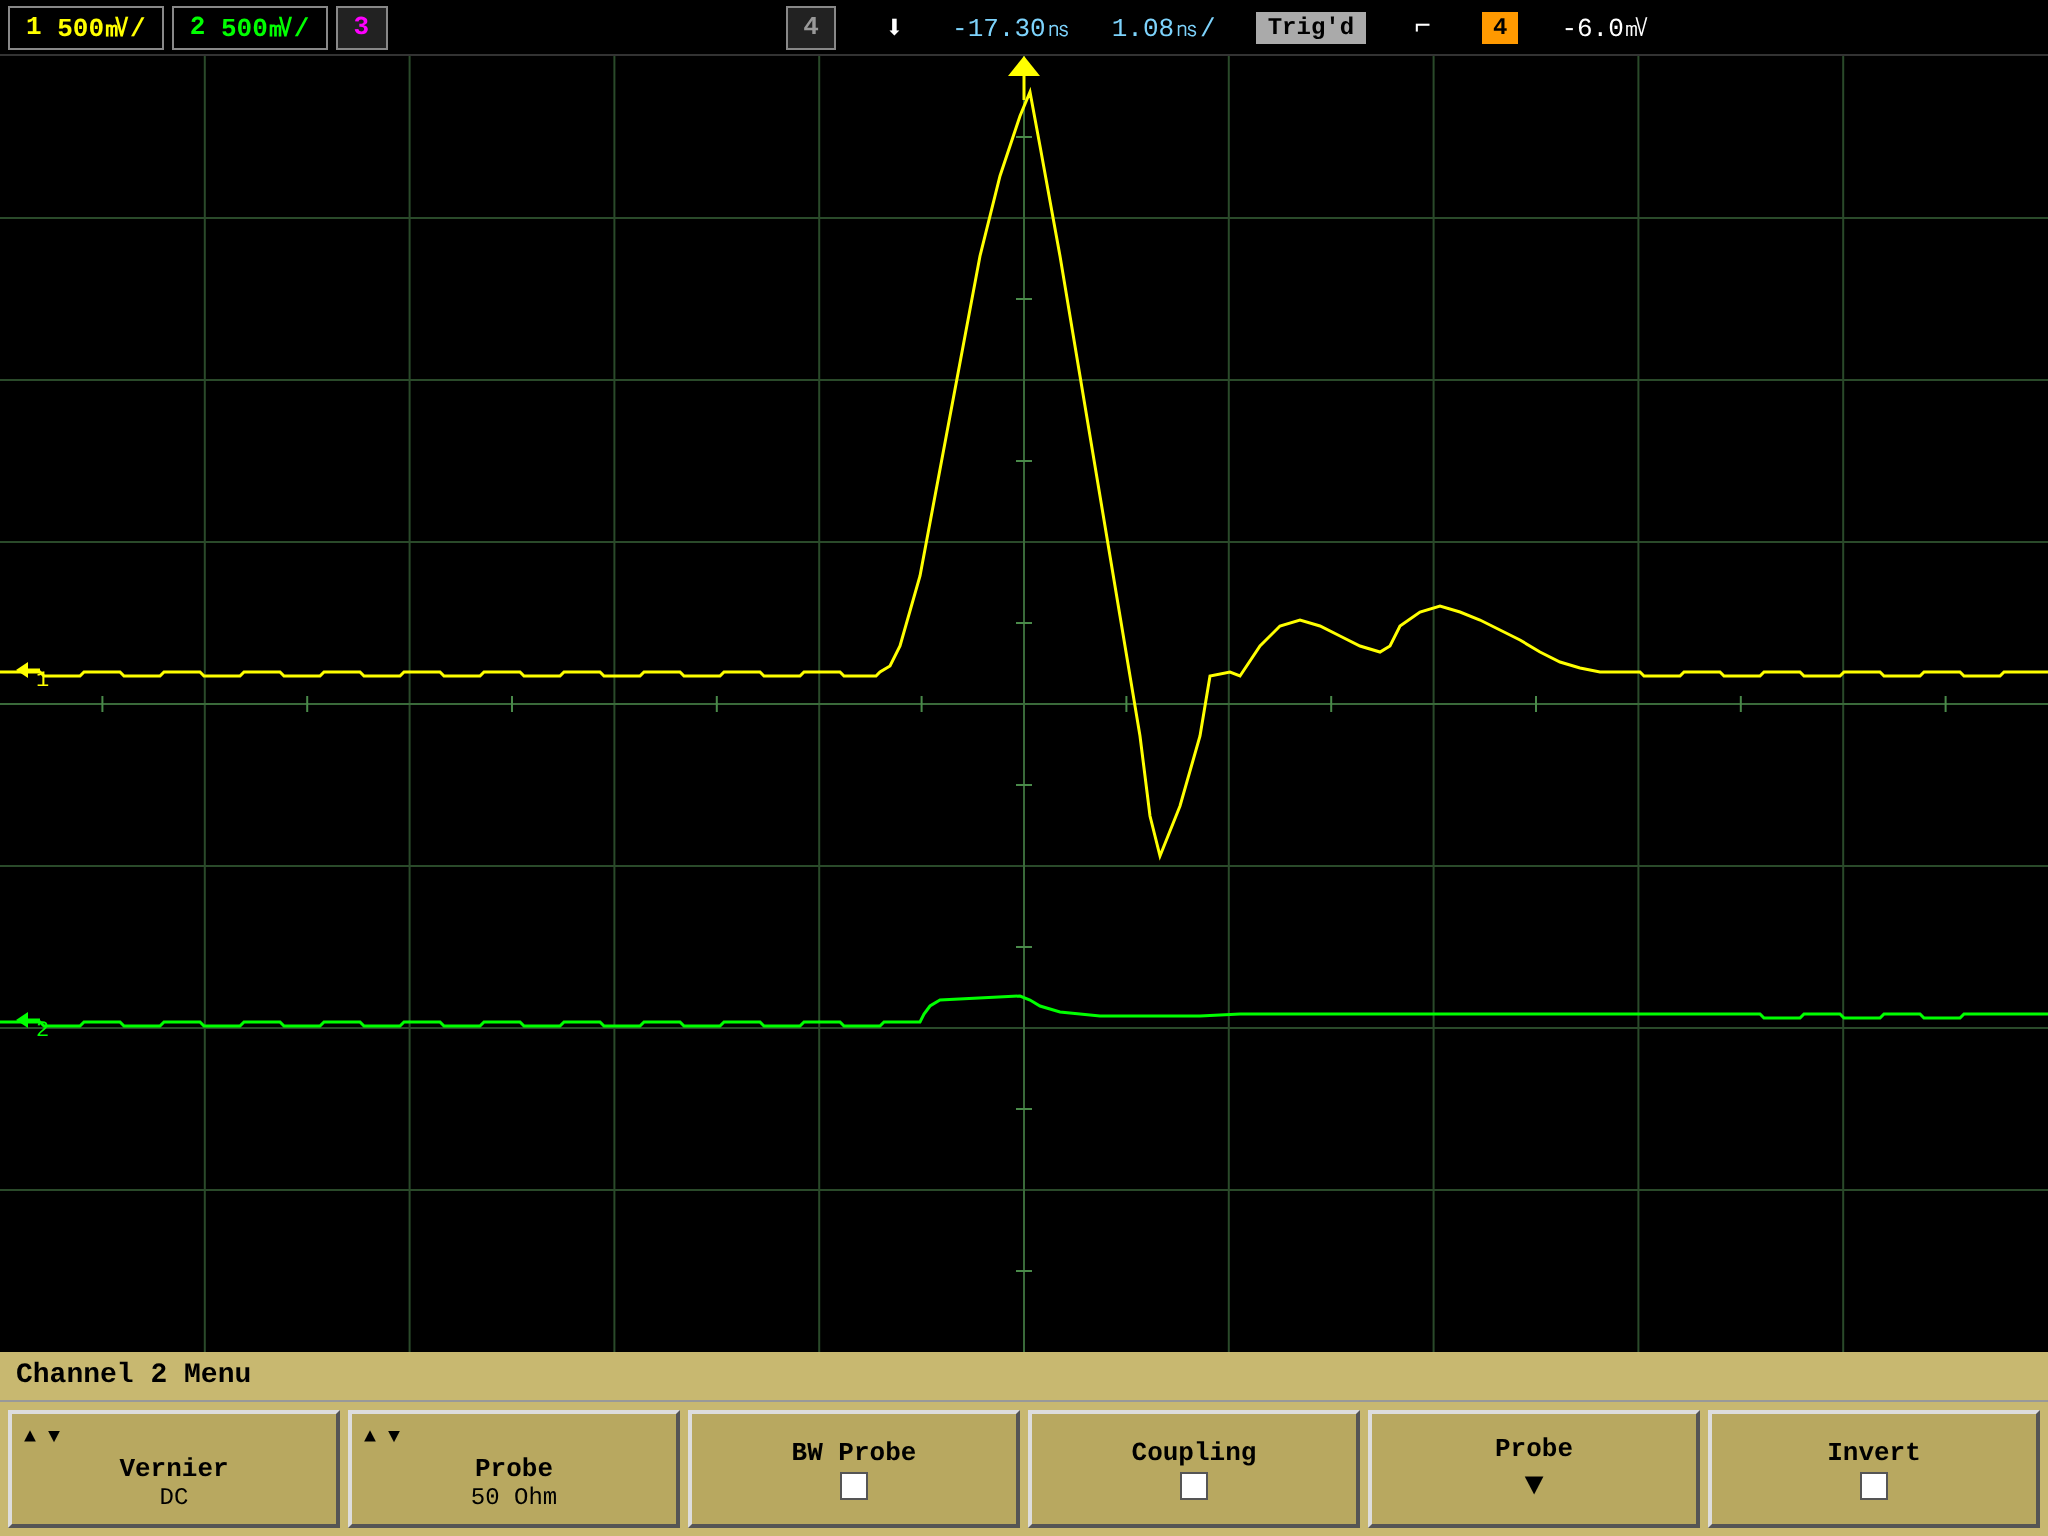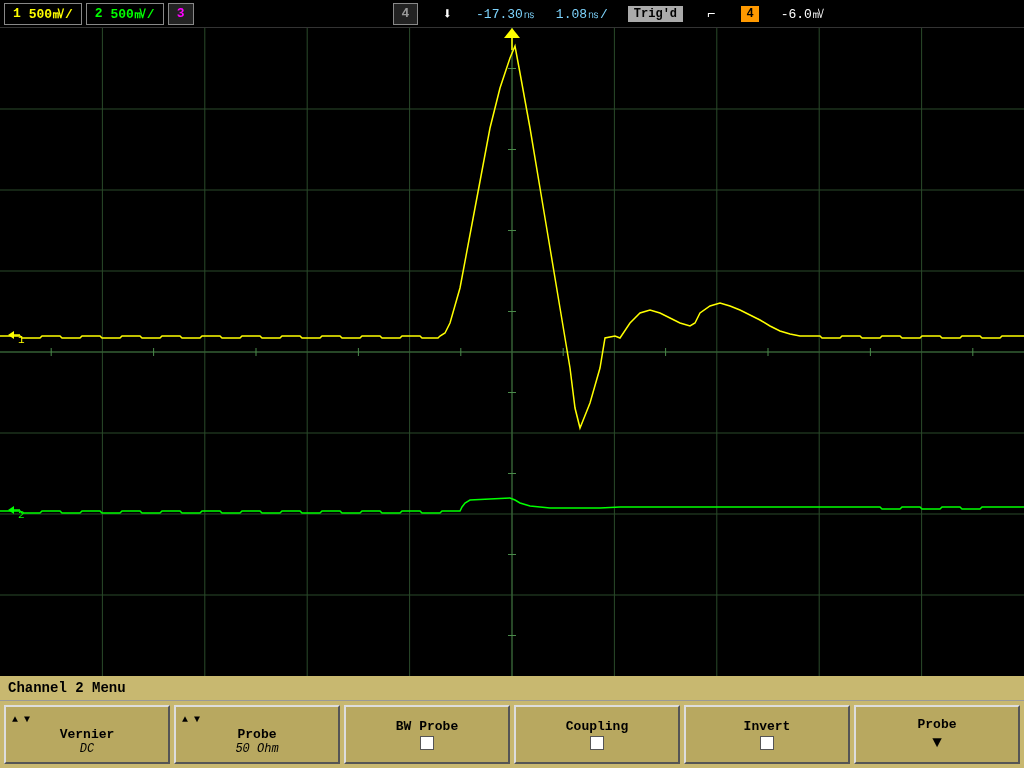--- a/index.html
+++ b/index.html
@@ -148,21 +148,20 @@
       margin-bottom: 2px;
     }
 
     .menu-btn .btn-label {
       font-weight: bold;
       font-size: 13px;
     }
 
     .menu-btn .btn-value {
       font-size: 12px;
-      font-style: italic;
     }
 
     .menu-btn .btn-checkbox {
       width: 14px;
       height: 14px;
       border: 1px solid #555;
       background: #fff;
       margin-top: 2px;
     }
 
@@ -381,22 +380,22 @@
       <span class="btn-label">BW Probe</span>
       <div class="btn-checkbox"></div>
     </button>
 
     <button class="menu-btn">
       <span class="btn-label">Coupling</span>
       <div class="btn-checkbox"></div>
     </button>
 
     <button class="menu-btn">
+      <span class="btn-label">Probe</span>
+      <span class="btn-down-arrow">▼</span>
+    </button>
+
+    <button class="menu-btn">
       <span class="btn-label">Invert</span>
       <div class="btn-checkbox"></div>
     </button>
-
-    <button class="menu-btn">
-      <span class="btn-label">Probe</span>
-      <span class="btn-down-arrow">▼</span>
-    </button>
   </div>
 </div>
 
 </body></html>

